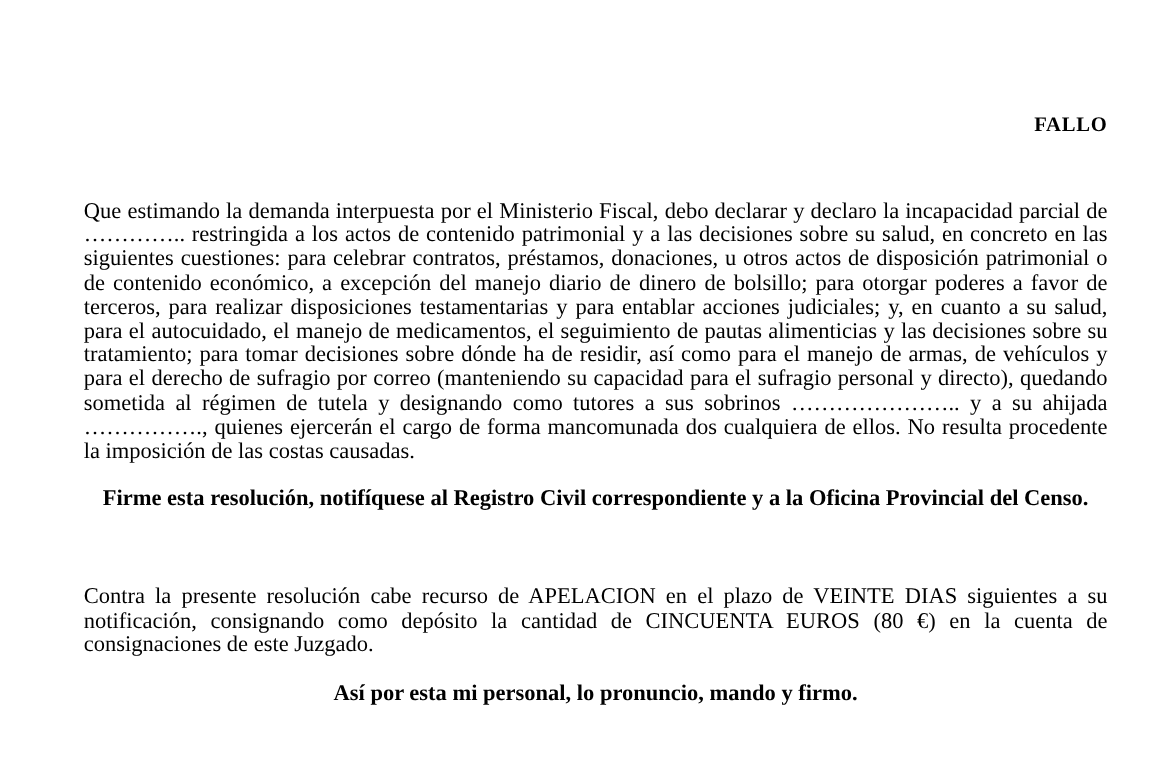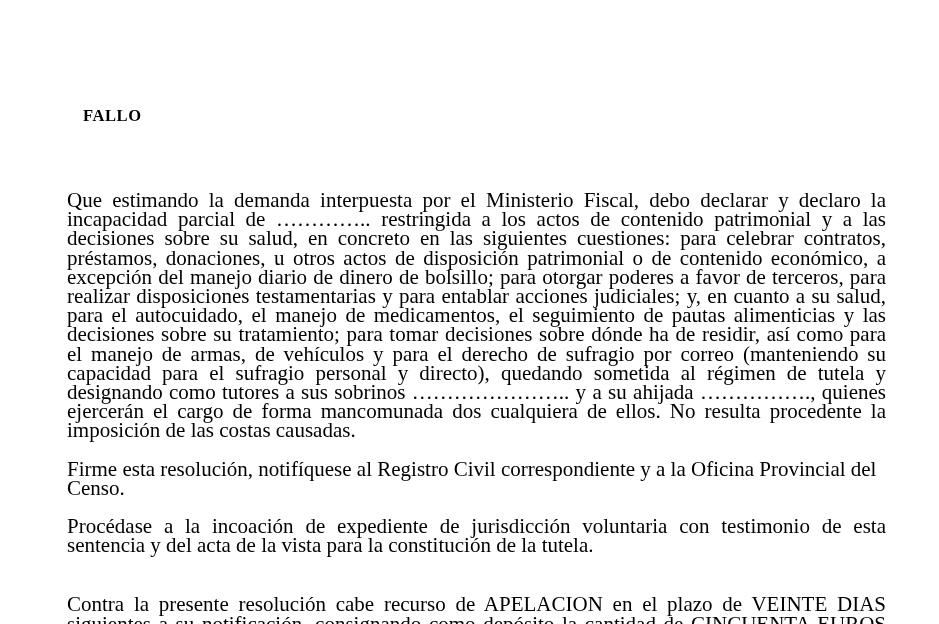--- a/index.html
+++ b/index.html
@@ -26,44 +26,45 @@
   }
 
   .doc-body {
     position: absolute;
     left: 67px;
     top: 0;
     width: 819px;
   }
 
   .doc-title {
-    text-align: left;
+    text-align: right;
     font-weight: bold;
     font-size: 16.5px;
     letter-spacing: 0.6px;
-    margin: 16px;
+    margin: 0;
     padding-top: 90px;
     line-height: 19px;
   }
 
   .para {
-    font-size: 21px;
+    font-size: 18px;
     line-height: 19.2px;
     margin: 0;
     text-align: justify;
     text-justify: inter-word;
     hyphens: none;
   }
 
   
   .para.justified {
     text-align: justify;
   }
   .para.flush {
-    text-align: left;
+    text-align: center;
+    font-weight: bold;
   }
 
   .spacer-sm { height: 19px; }
   .spacer-md { height: 20px; }
   .spacer-lg { height: 40px; }
 
   .gap-before-first { height: 50px; }
 </style>
 </head>
 <body>
@@ -77,21 +78,20 @@
     <div class="gap-before-first"></div>
 
     <p class="para justified">Que estimando la demanda interpuesta por el Ministerio Fiscal, debo declarar y declaro la incapacidad parcial de ………….. restringida a los actos de contenido patrimonial y a las decisiones sobre su salud, en concreto en las siguientes cuestiones: para celebrar contratos, préstamos, donaciones, u otros actos de disposición patrimonial o de contenido económico, a excepción del manejo diario de dinero de bolsillo; para otorgar poderes a favor de terceros, para realizar disposiciones testamentarias y para entablar acciones judiciales; y, en cuanto a su salud, para el autocuidado, el manejo de medicamentos, el seguimiento de pautas alimenticias y las decisiones sobre su tratamiento; para tomar decisiones sobre dónde ha de residir, así como para el manejo de armas, de vehículos y para el derecho de sufragio por correo (manteniendo su capacidad para el sufragio personal y directo), quedando sometida al régimen de tutela y designando como tutores a sus sobrinos ………………….. y a su ahijada ……………., quienes ejercerán el cargo de forma mancomunada dos cualquiera de ellos. No resulta procedente la imposición de las costas causadas.</p>
 
     <div class="spacer-sm"></div>
 
     <p class="para flush">Firme esta resolución, notifíquese al Registro Civil correspondiente y a la Oficina Provincial del Censo.</p>
 
     <div class="spacer-sm"></div>
 
-    <p class="para justified">Procédase a la incoación de expediente de jurisdicción voluntaria con testimonio de esta sentencia y del acta de la vista para la constitución de la tutela.</p>
 
     <div class="spacer-lg"></div>
 
     <p class="para justified">Contra la presente resolución cabe recurso de APELACION en el plazo de VEINTE DIAS siguientes a su notificación, consignando como depósito la cantidad de CINCUENTA EUROS (80 €) en la cuenta de consignaciones de este Juzgado.</p>
 
     <div class="spacer-md"></div>
 
     <p class="para flush">Así por esta mi personal, lo pronuncio, mando y firmo.</p>
 
   </div>

